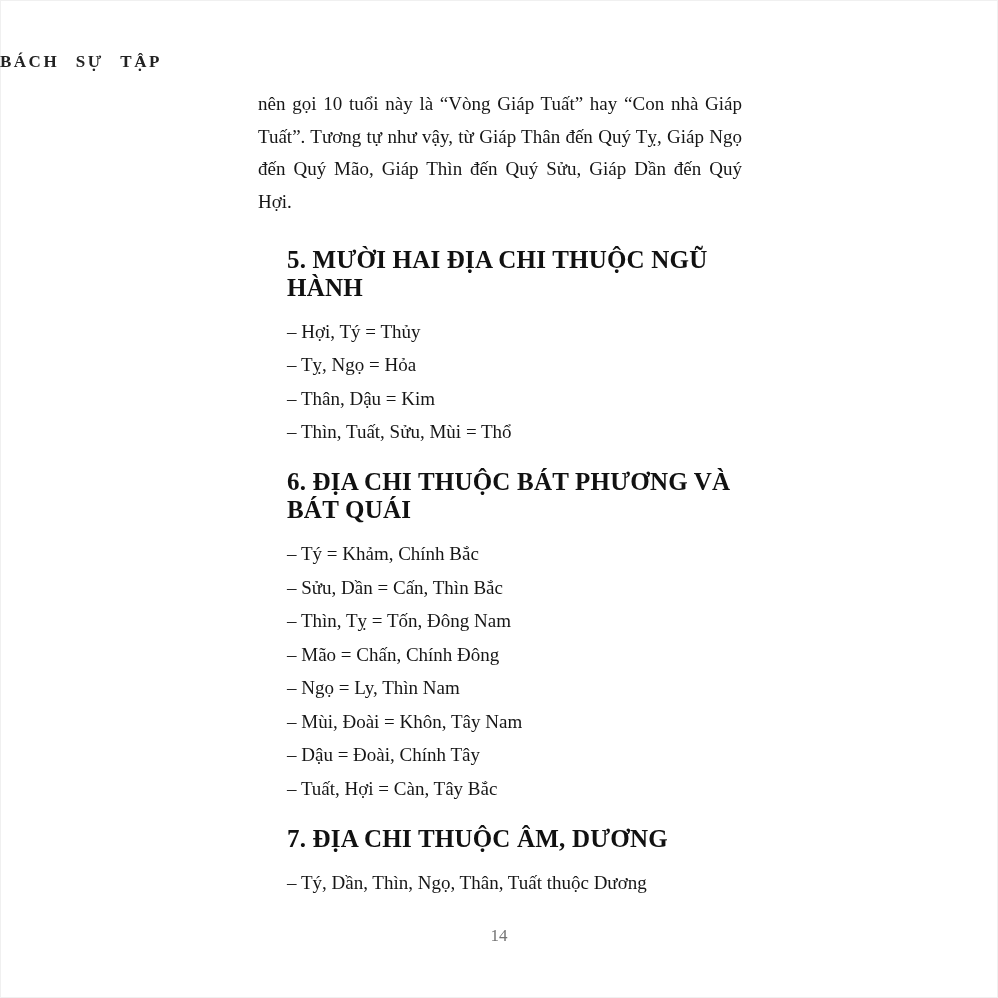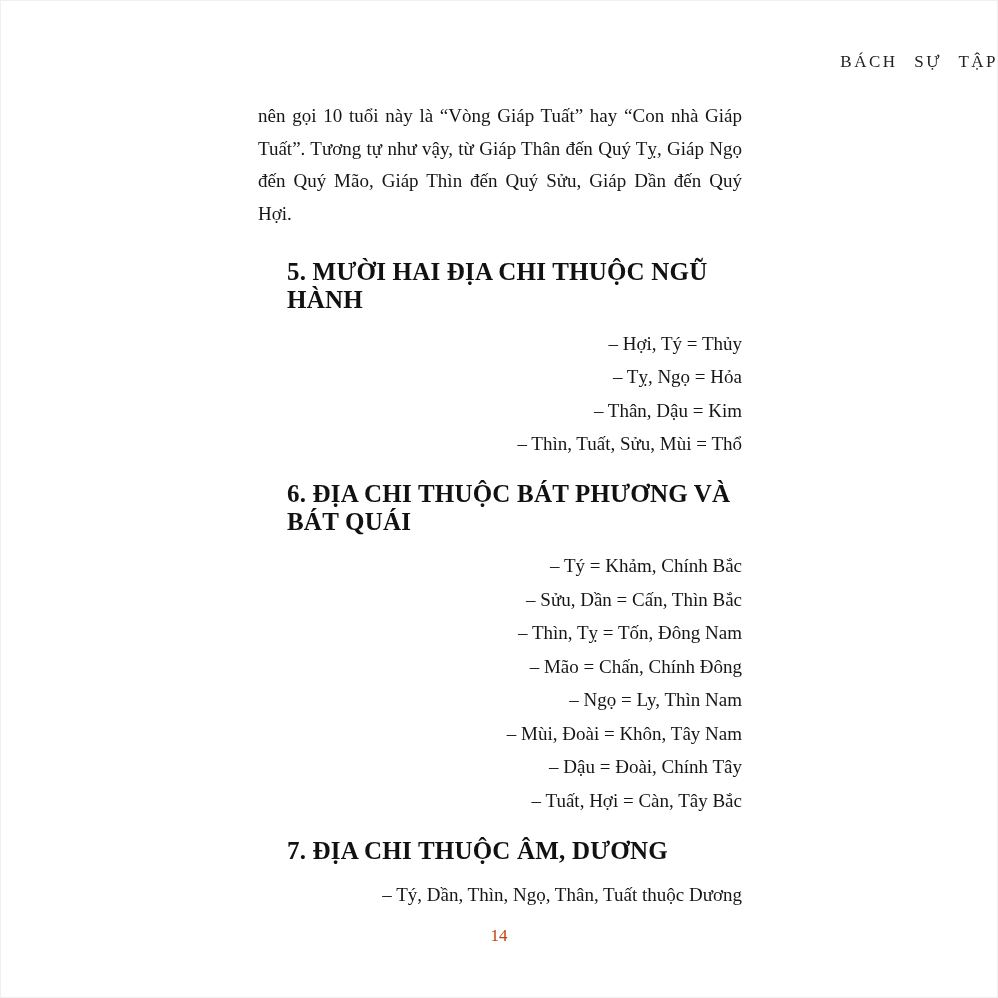--- a/index.html
+++ b/index.html
@@ -16,30 +16,30 @@
     color: #1b1b1b;
     box-sizing: border-box;
     overflow: hidden;
     box-shadow: inset 0 0 0 1px #f0f0f0;
   }
   .running-header {
     position: absolute;
     top: 52px;
     left: 0;
     width: 100%;
-    text-align: right;
+    text-align: left;
     font-size: 17px;
-    font-weight: normal;
+    font-weight: bold;
     letter-spacing: 2.5px;
     word-spacing: 10px;
     color: #222;
   }
   .content {
     position: absolute;
-    top: 100px;
+    top: 88px;
     left: 258px;
     width: 484px;
   }
   .paragraph {
     margin: 0 0 6px 0;
     font-size: 19px;
     line-height: 1.72;
     text-align: justify;
     color: #161616;
   }
@@ -50,30 +50,29 @@
     font-weight: bold;
     color: #111;
     letter-spacing: 0.2px;
   }
   .list-item {
     margin: 0 0 14.5px 0;
     padding-left: 29px;
     font-size: 19px;
     line-height: 1.0;
     color: #161616;
-    text-align: right;
   }
   .page-number {
     position: absolute;
     bottom: 52px;
     left: 0;
     width: 100%;
     text-align: center;
     font-size: 17px;
-    color: #c2410c;
+    color: #737373;
   }
 </style>
 </head>
 <body>
 
 <div class="doc-page">
 
   <div class="running-header">BÁCH SỰ TẬP</div>
 
   <div class="content">

